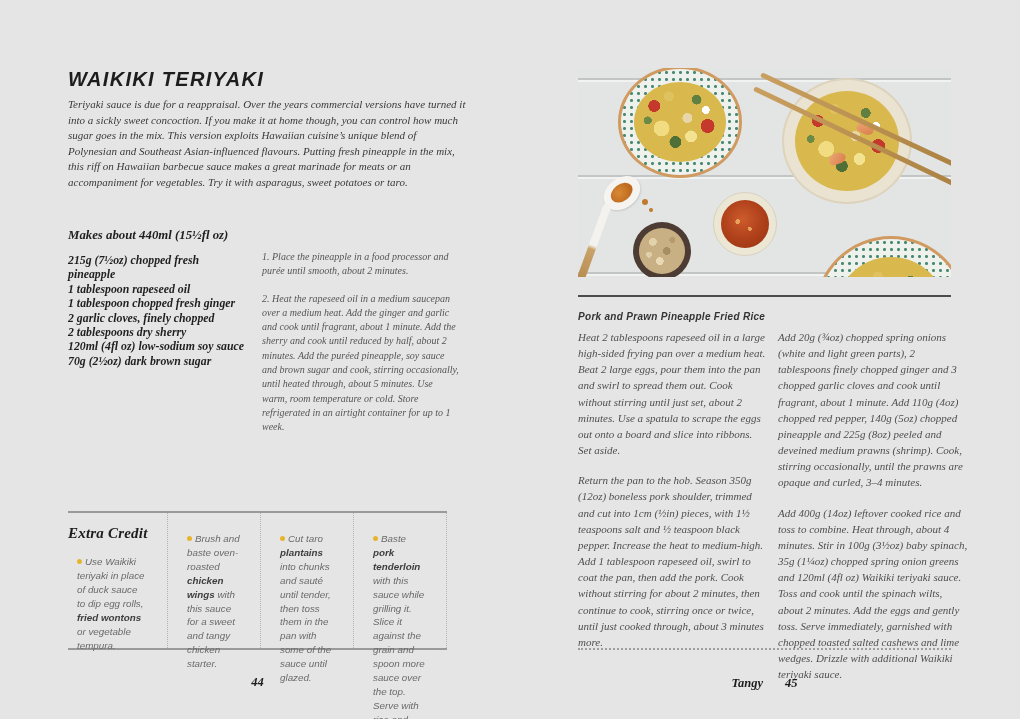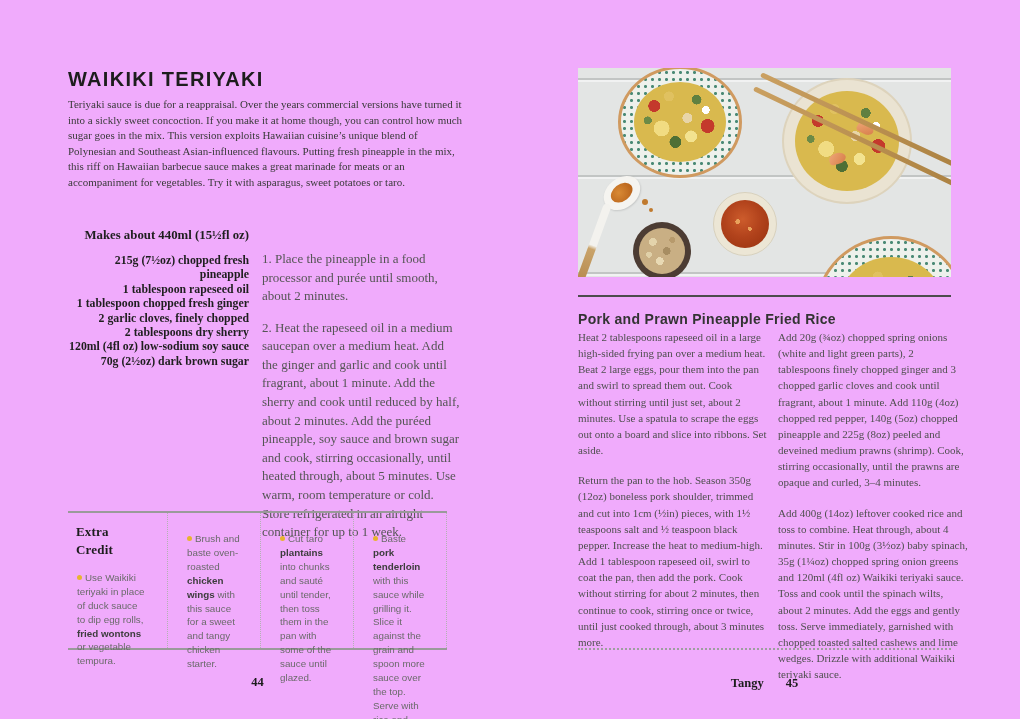--- a/index.html
+++ b/index.html
@@ -1,37 +1,37 @@
 <!DOCTYPE html>
 <html><head>
 <meta charset="utf-8">
 <style>
   html,body{margin:0;padding:0;background:#ffffff;}
-  .spread{position:relative;width:1020px;height:719px;background:#f0abfc;overflow:hidden;
-          font-family:"Liberation Serif",serif;}
+  .spread{position:relative;width:1020px;height:719px;background:#e5e5e5;overflow:hidden;
+          font-family:"Liberation Serif",serif;font-style:italic;}
 
   
   .lp-title{position:absolute;left:68px;top:68px;font-family:"Liberation Sans",sans-serif;
             font-weight:700;font-size:20px;letter-spacing:1.3px;color:#1d1d1d;}
   .lp-intro{position:absolute;left:68px;top:97px;width:400px;font-size:11px;line-height:1.42;color:#3a3a3a;}
-  .lp-ingredients{position:absolute;left:68px;top:228px;width:181px;text-align:right;}
+  .lp-ingredients{position:absolute;left:68px;top:228px;width:181px;text-align:left;}
   .lp-yield{font-weight:700;font-size:12.8px;color:#1f1f1f;margin:0 0 10px;}
   .ing{font-weight:700;font-size:11.8px;line-height:1.22;color:#1f1f1f;}
-  .lp-steps{position:absolute;left:262px;top:250px;width:198px;font-size:13px;line-height:1.43;color:#555555;}
+  .lp-steps{position:absolute;left:262px;top:250px;width:198px;font-size:10px;line-height:1.43;color:#555555;}
   .lp-steps p{margin:0 0 13px;}
 
   .ec{position:absolute;left:68px;top:511px;width:379px;height:139px;box-sizing:border-box;
       border-top:2px solid #9a9a9a;border-bottom:2px solid #9a9a9a;display:flex;
       font-family:"Liberation Sans",sans-serif;}
   .ec-col{box-sizing:border-box;padding:10px 8px 0 10px;font-size:9.8px;line-height:1.42;color:#6a6a6a;}
   .ec-col1{width:99px;padding-left:0;padding-right:10px;}
   .ec-col2,.ec-col3{width:93px;border-left:1px dotted #b3b3b3;}
   .ec-col4{width:94px;border-left:1px dotted #b3b3b3;border-right:1px dotted #b3b3b3;}
-  .ec-heading{font-family:"Liberation Serif",serif;font-weight:700;font-size:13px;color:#1d1d1d;
-              margin:0 8px 11px;letter-spacing:.2px;}
+  .ec-heading{font-family:"Liberation Serif",serif;font-weight:700;font-size:15px;color:#1d1d1d;
+              margin:0 0 11px;letter-spacing:.2px;}
   .tip{margin:9px;}
   .tip b{color:#3d3d3d;}
   .bullet{display:inline-block;width:5px;height:5px;border-radius:50%;background:#e7b42f;
           margin-right:3px;vertical-align:1px;}
   .lp-pagenum{position:absolute;left:68px;top:675px;width:379px;text-align:center;
               font-weight:700;font-size:12.5px;color:#1d1d1d;}
 
   
   .photo{position:absolute;left:578px;top:68px;width:373px;height:209px;background:#e3e5e4;overflow:hidden;}
   .plank{position:absolute;left:0;width:100%;height:2px;background:rgba(167,172,170,.55);
@@ -83,21 +83,21 @@
   .spoon-handle{position:absolute;left:26px;top:136px;width:8px;height:80px;border-radius:4px;
       background:linear-gradient(180deg,#f3f2ee 0%,#f3f2ee 55%,#c9a36a 60%,#b78c50 100%);
       transform:rotate(20deg);transform-origin:50% 0;}
   .drip{position:absolute;border-radius:50%;background:#c07a2e;}
   .drip1{left:64px;top:131px;width:6px;height:6px;}
   .drip2{left:71px;top:140px;width:4px;height:4px;}
 
   
   .rp-rule{position:absolute;left:578px;top:295px;width:373px;height:2px;background:#4c4c4c;}
   .rp-title{position:absolute;left:578px;top:311px;font-family:"Liberation Sans",sans-serif;
-            font-weight:700;font-size:14px;letter-spacing:.3px;color:#333333;}
+            font-weight:700;font-size:10px;letter-spacing:.3px;color:#333333;}
   .rp-col{position:absolute;top:329px;width:190px;font-size:11px;line-height:1.47;color:#4f4f4f;}
   .rp-col p{margin:0 0 14px;}
   .rp-col1{left:578px;}
   .rp-col2{left:778px;}
   .rp-dotline{position:absolute;left:578px;top:648px;width:373px;border-top:2px dotted #9e9e9e;}
   .rp-footer{position:absolute;left:578px;top:676px;width:373px;display:flex;justify-content:center;
              gap:22px;font-weight:700;font-size:12.5px;color:#1d1d1d;}
 </style>
 </head>
 <body>

